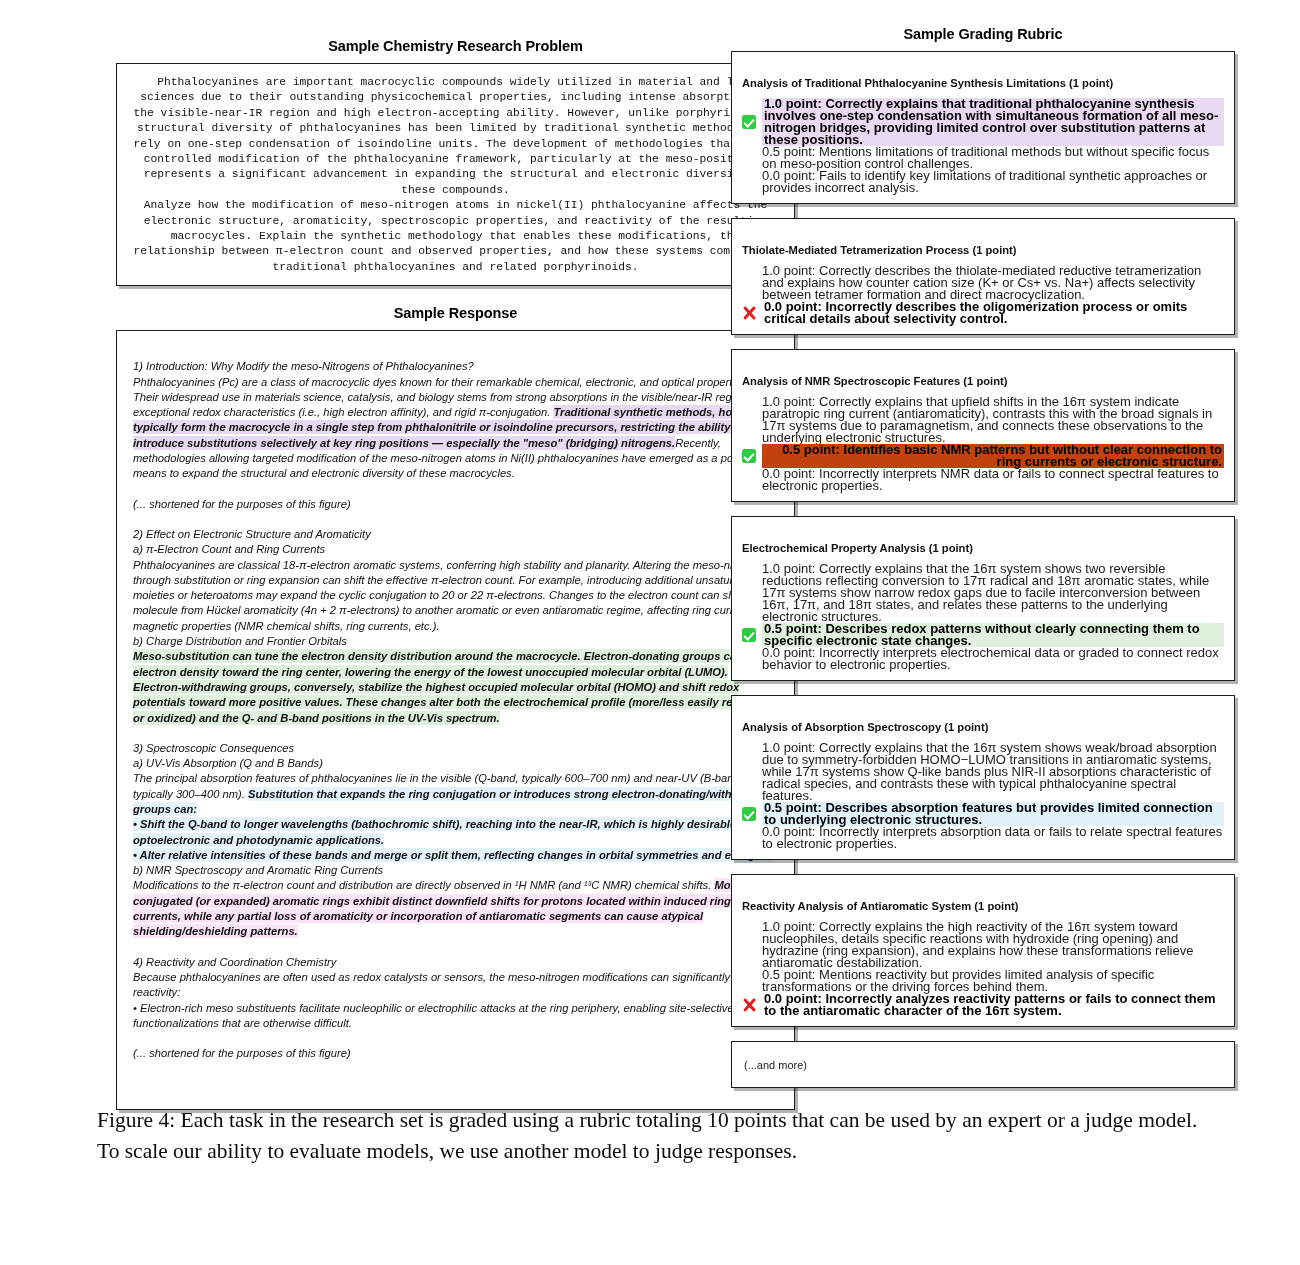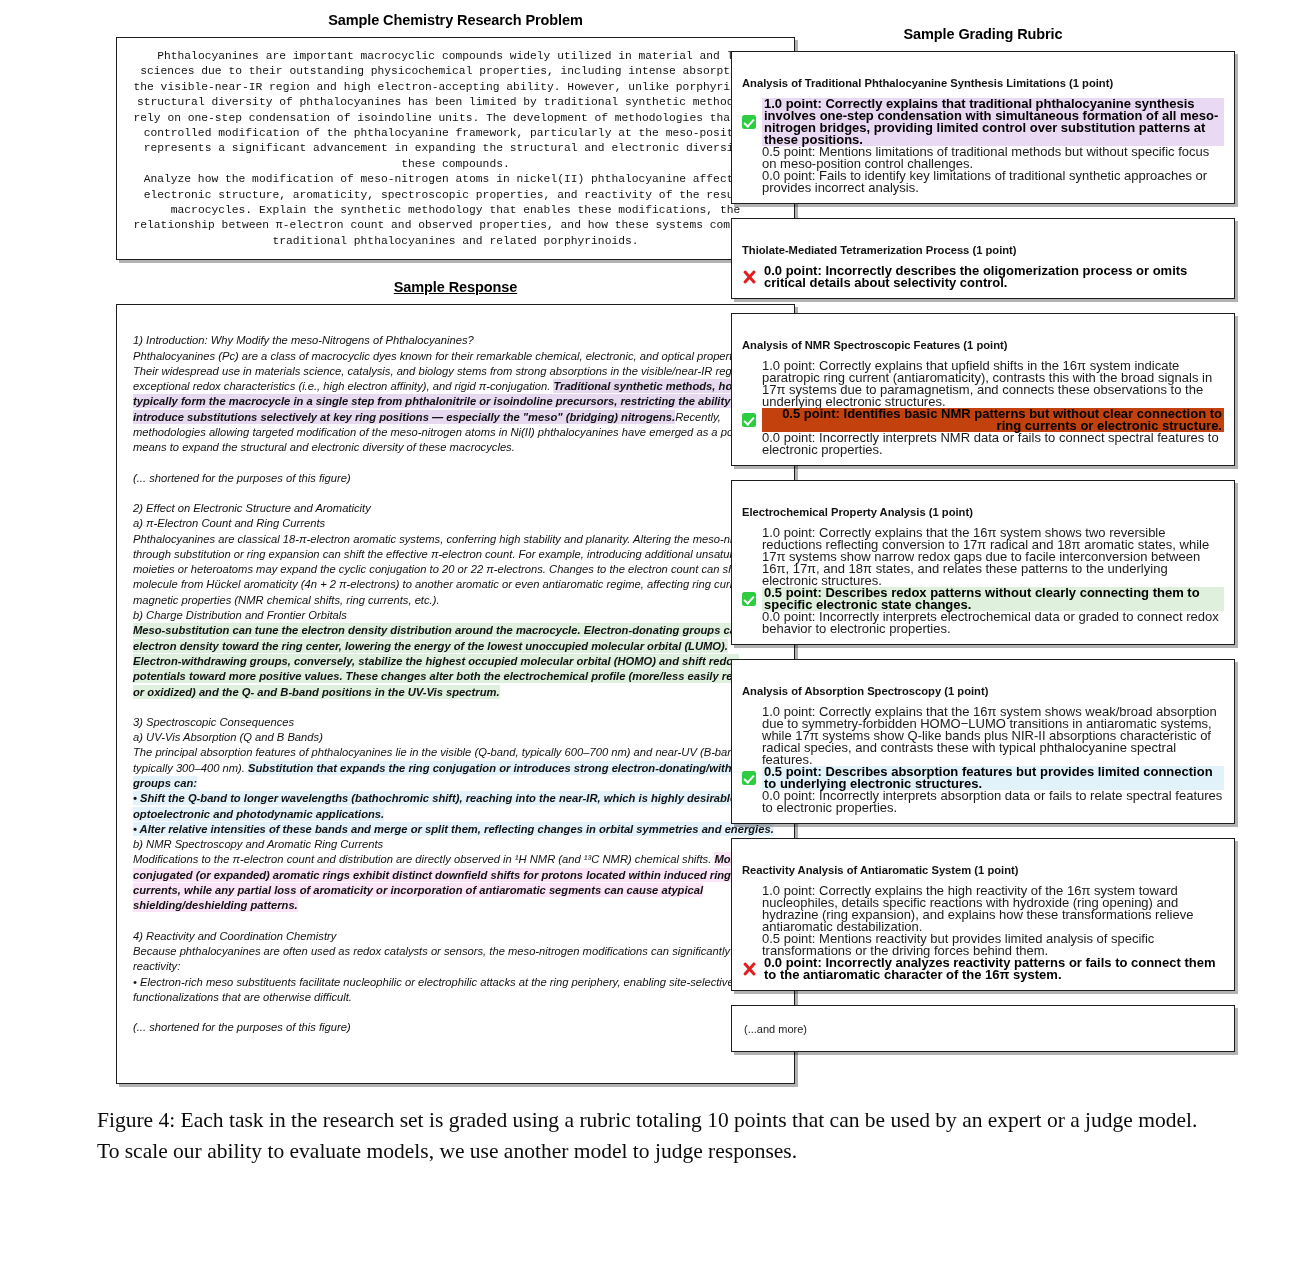--- a/index.html
+++ b/index.html
@@ -5,32 +5,32 @@
   * { box-sizing: border-box; }
   html, body {
     margin: 0; padding: 0;
     width: 1300px; height: 1265px;
     background: #ffffff;
     font-family: "Liberation Sans", sans-serif;
   }
   .page { position: relative; width: 1300px; height: 1265px; }
 
   
-  .col-left  { position: absolute; left: 116px; top: 12px;  width: 679px; }
+  .col-left  { position: absolute; left: 116px; top: 38px;  width: 679px; }
   .col-right { position: absolute; left: 731px; top: 26px;  width: 504px; }
 
   .section-title {
     text-align: center;
     font-size: 14.5px;
     font-weight: bold;
     color: #000;
     margin: 0 0 9px 0;
     letter-spacing: -0.1px;
   }
-  .section-title.resp { margin-top: 19px; text-decoration: underline; }
+  .section-title.resp { margin-top: 19px; }
 
   
   .card {
     border: 1.2px solid #1c1c1c;
     background: #fff;
     box-shadow: 3px 3px 0 0 rgba(0,0,0,0.30);
   }
 
   
   .problem-box { padding: 11px 14px 10px 14px; font-family: Liberation Mono, monospace; }
@@ -223,20 +223,24 @@
             <div class="crit-text">0.5 point: Mentions limitations of traditional methods but without specific focus on meso-position control challenges.</div>
           </div>
           <div class="crit-row">
             <div class="mark-slot"></div>
             <div class="crit-text">0.0 point: Fails to identify key limitations of traditional synthetic approaches or provides incorrect analysis.</div>
           </div>
         </div>
         <div class="rubric-card">
           <div class="rubric-head">Thiolate-Mediated Tetramerization Process (1 point)</div>
           <div class="crit-row">
+            <div class="mark-slot"></div>
+            <div class="crit-text">1.0 point: Correctly describes the thiolate-mediated reductive tetramerization and explains how counter cation size (K+ or Cs+ vs. Na+) affects selectivity between tetramer formation and direct macrocyclization.</div>
+          </div>
+          <div class="crit-row">
             <div class="mark-slot">
               <span class="icon-cross"></span>
             </div>
             <div class="crit-text selected">0.0 point: Incorrectly describes the oligomerization process or omits critical details about selectivity control.</div>
           </div>
         </div>
         <div class="rubric-card">
           <div class="rubric-head">Analysis of NMR Spectroscopic Features (1 point)</div>
           <div class="crit-row">
             <div class="mark-slot"></div>

